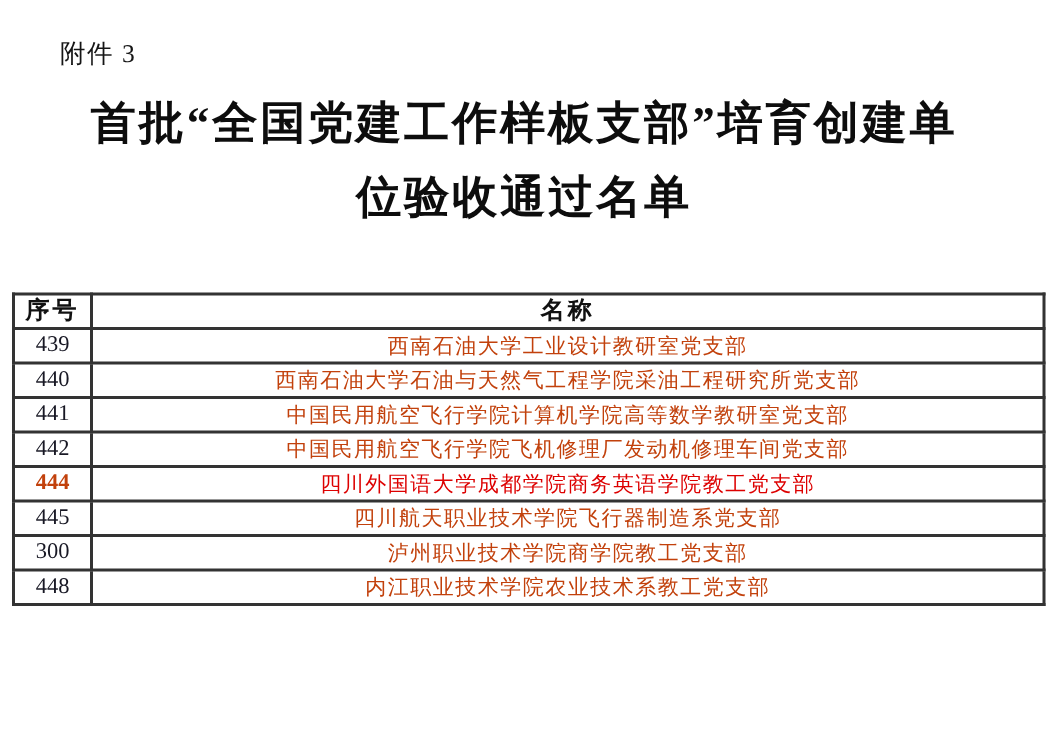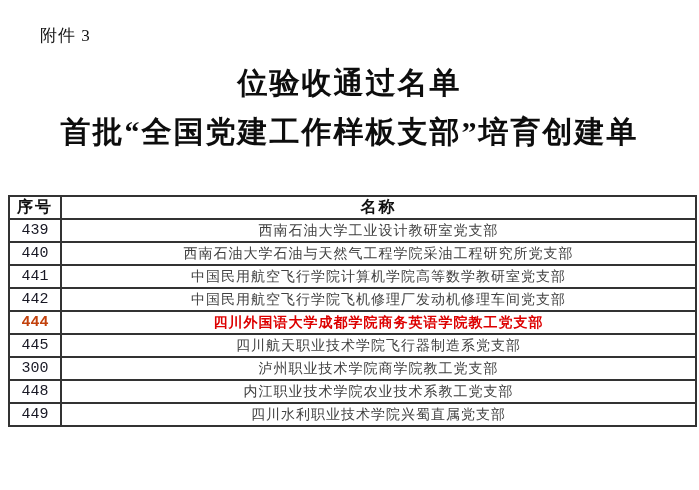--- a/index.html
+++ b/index.html
@@ -54,45 +54,45 @@
   table.roster th {
     height: 19px;
     font-size: 16px;
     font-weight: bold;
     letter-spacing: 2px;
     color: #111111;
   }
   table.roster td { height: 21px; }
   td.row-id {
     font-size: 15px;
-    font-family: Liberation Mono, monospace;
+    font-family: Liberation Serif, serif;
     color: #181824;
   }
   td.row-name {
     font-size: 14px;
     letter-spacing: 1px;
-    color: #404040;
+    color: #c2410c;
   }
   tr.highlight td.row-id {
     font-weight: bold;
     color: #c2410c;
   }
   tr.highlight td.row-name {
-    font-weight: bold;
+    font-weight: normal;
     color: var(--hl, #dd0000);
   }
 </style>
 </head>
 <body>
 
 <div class="attachment-label">附件 3</div>
 
 <div class="doc-title">
+  <div>首批“全国党建工作样板支部”培育创建单</div>
   <div>位验收通过名单</div>
-  <div>首批“全国党建工作样板支部”培育创建单</div>
 </div>
 
 <table class="roster">
   <colgroup>
       <col class="id-col">
       <col>
     </colgroup>
   <thead>
     <tr>
       <th>序号</th>
@@ -125,18 +125,14 @@
       <td class="row-name">四川航天职业技术学院飞行器制造系党支部</td>
     </tr>
     <tr>
       <td class="row-id">300</td>
       <td class="row-name">泸州职业技术学院商学院教工党支部</td>
     </tr>
     <tr>
       <td class="row-id">448</td>
       <td class="row-name">内江职业技术学院农业技术系教工党支部</td>
     </tr>
-    <tr>
-      <td class="row-id">449</td>
-      <td class="row-name">四川水利职业技术学院兴蜀直属党支部</td>
-    </tr>
   </tbody>
 </table>
 
 </body></html>

